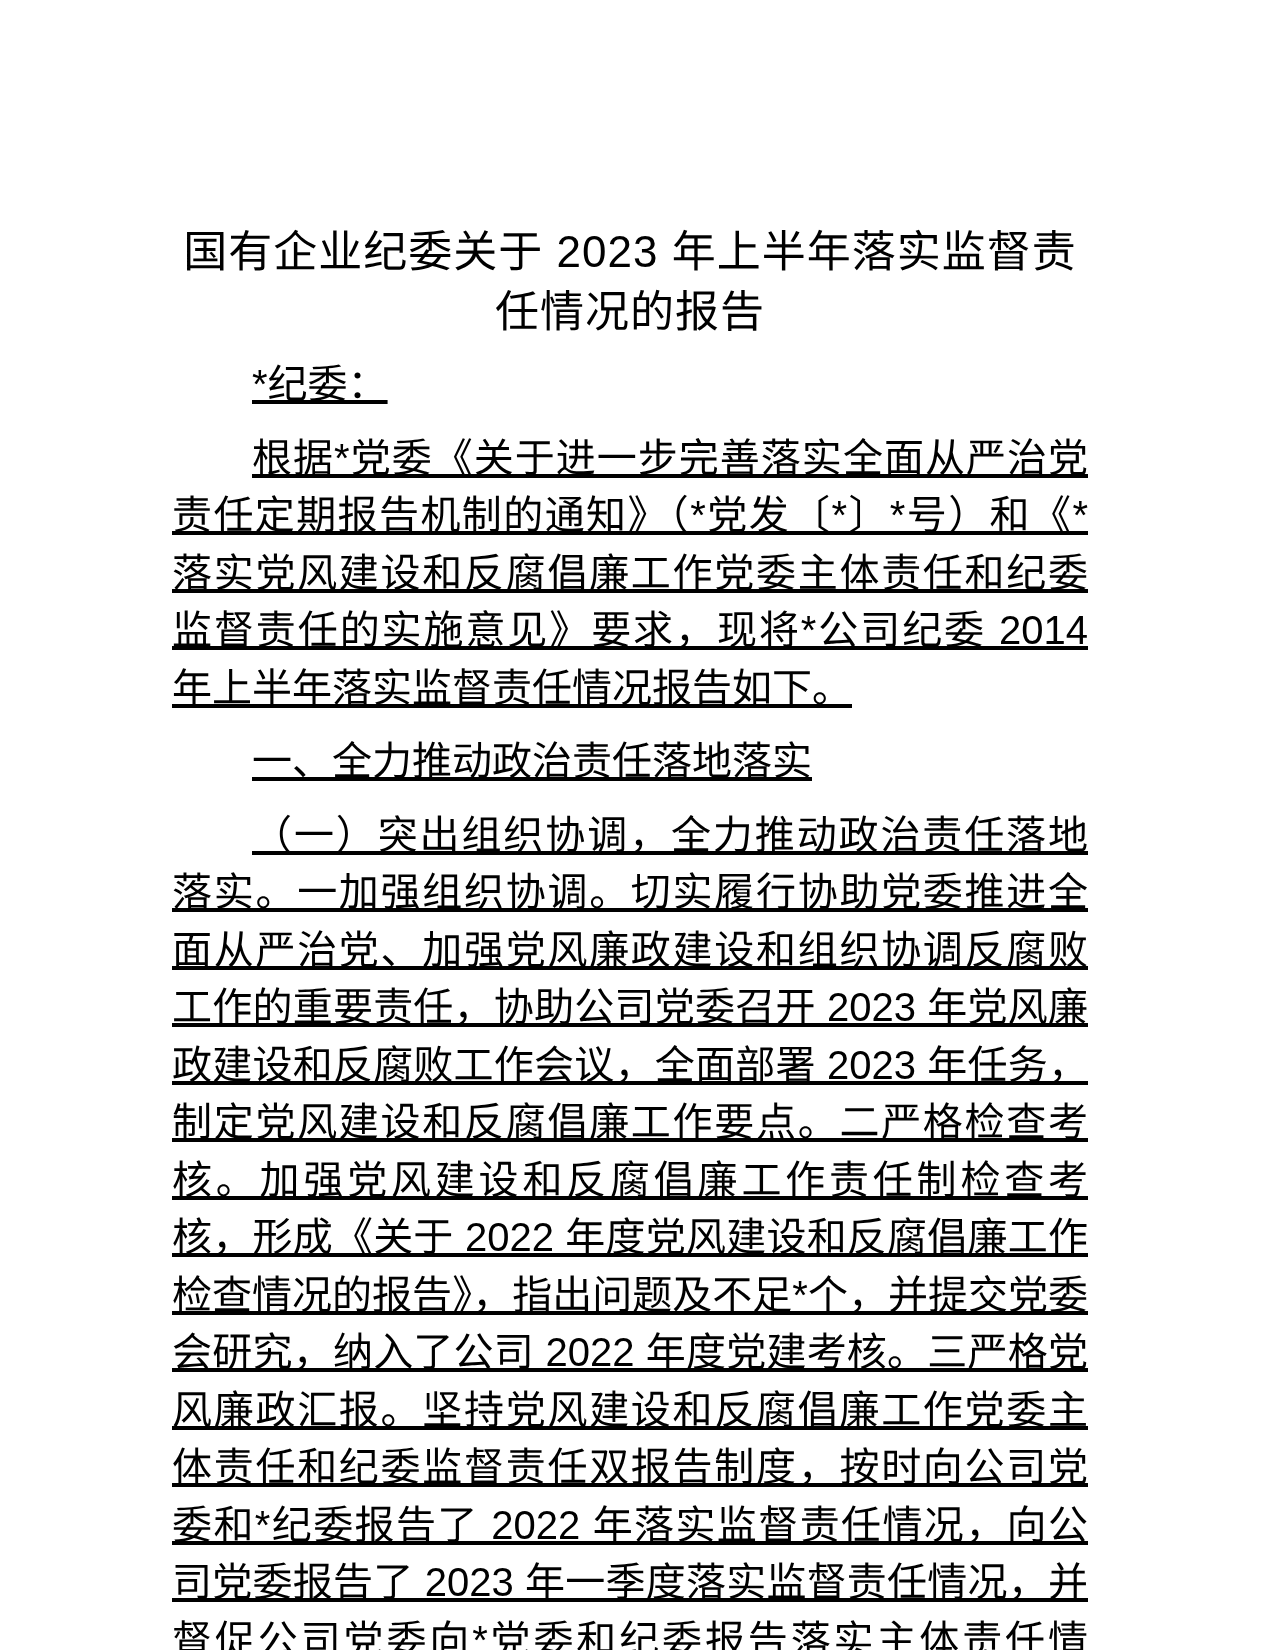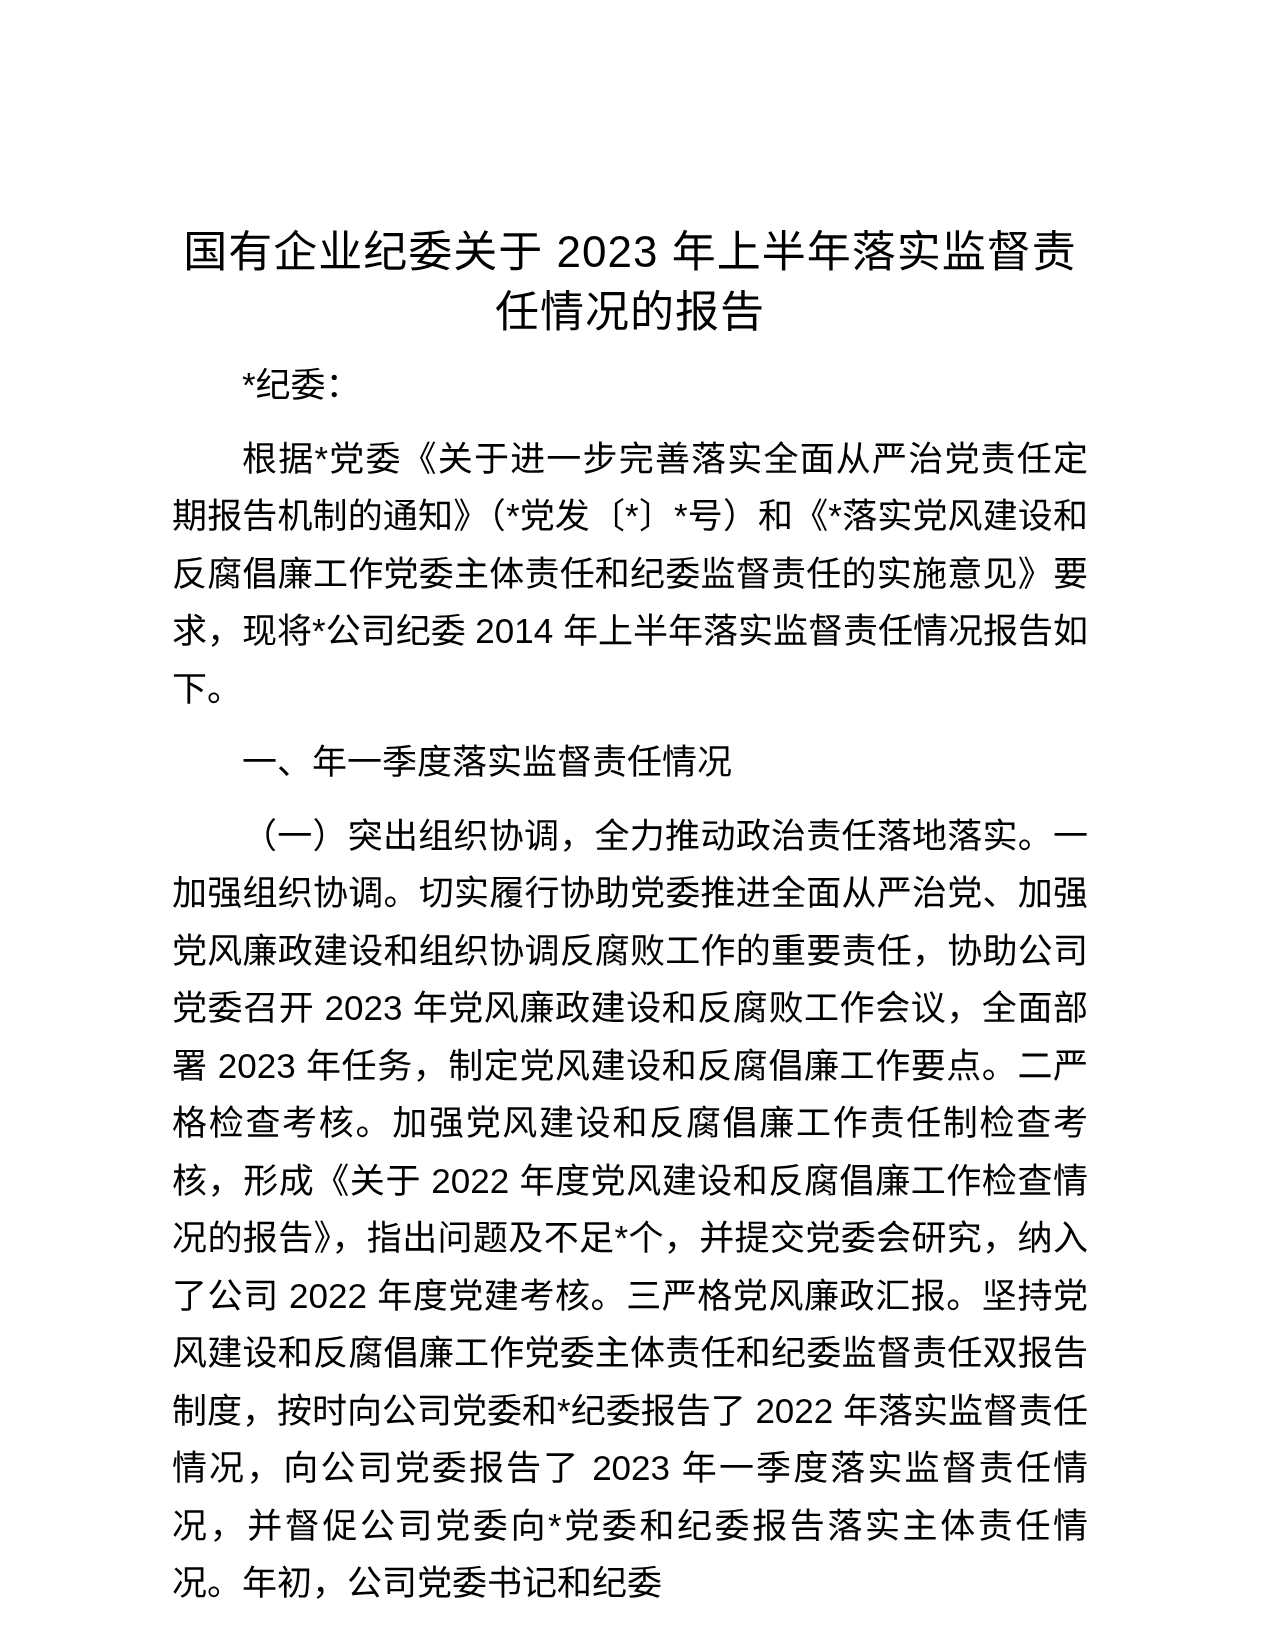--- a/index.html
+++ b/index.html
@@ -20,41 +20,42 @@
   }
   .doc-title {
     font-size: 44px;
     line-height: 60px;
     font-weight: normal;
     text-align: center;
     margin: 0 0 14px 0;
     letter-spacing: 1px;
   }
   .doc-body p {
-    font-size: 35px;
+    font-size: 40px;
     line-height: 57.5px;
     margin: 0 0 16px 0;
     text-align: justify;
     text-justify: inter-character;
+    text-decoration: underline;
   }
   .para-indent {
     text-indent: 2em;
   }
   .section-heading {
     text-indent: 2em;
   }
 </style>
 </head>
 <body>
 
 <div class="page">
   <h1 class="doc-title">国有企业纪委关于 2023 年上半年落实监督责任情况的报告</h1>
 
   <div class="doc-body">
     <p class="para-indent">*纪委：</p>
 
     <p class="para-indent">根据*党委《关于进一步完善落实全面从严治党责任定期报告机制的通知》（*党发〔*〕*号）和《*落实党风建设和反腐倡廉工作党委主体责任和纪委监督责任的实施意见》要求，现将*公司纪委 2014 年上半年落实监督责任情况报告如下。</p>
 
-    <p class="section-heading">一、年一季度落实监督责任情况</p>
+    <p class="section-heading">一、全力推动政治责任落地落实</p>
 
     <p class="para-indent">（一）突出组织协调，全力推动政治责任落地落实。一加强组织协调。切实履行协助党委推进全面从严治党、加强党风廉政建设和组织协调反腐败工作的重要责任，协助公司党委召开 2023 年党风廉政建设和反腐败工作会议，全面部署 2023 年任务，制定党风建设和反腐倡廉工作要点。二严格检查考核。加强党风建设和反腐倡廉工作责任制检查考核，形成《关于 2022 年度党风建设和反腐倡廉工作检查情况的报告》，指出问题及不足*个，并提交党委会研究，纳入了公司 2022 年度党建考核。三严格党风廉政汇报。坚持党风建设和反腐倡廉工作党委主体责任和纪委监督责任双报告制度，按时向公司党委和*纪委报告了 2022 年落实监督责任情况，向公司党委报告了 2023 年一季度落实监督责任情况，并督促公司党委向*党委和纪委报告落实主体责任情况。年初，公司党委书记和纪委</p>
   </div>
 </div>
 
 </body></html>

